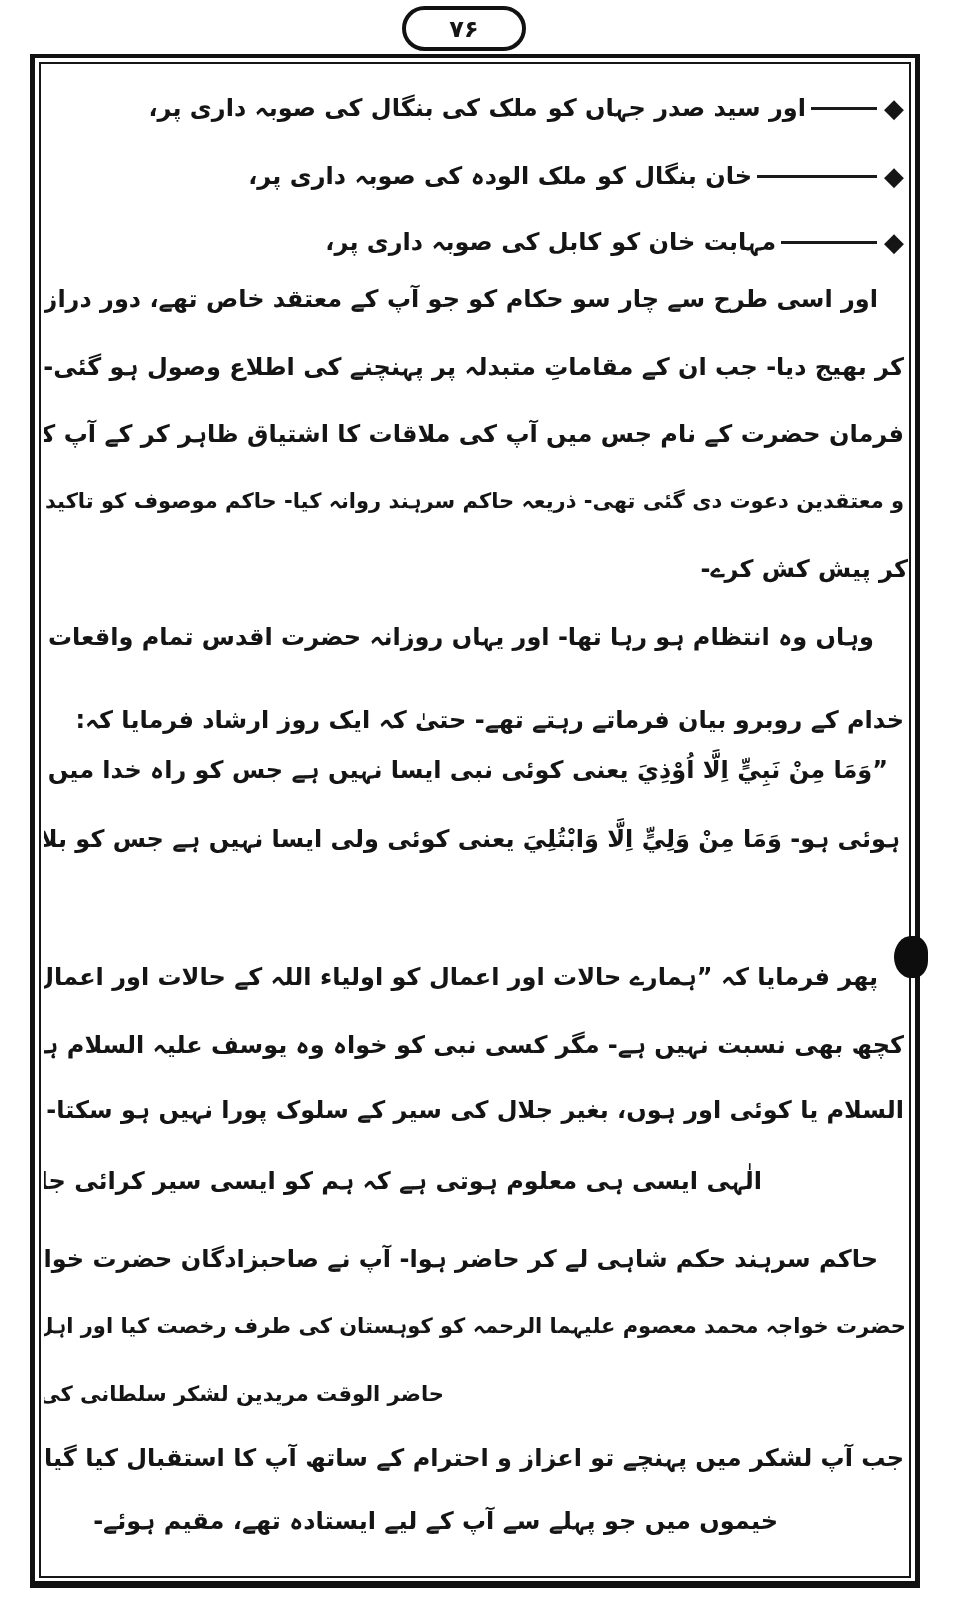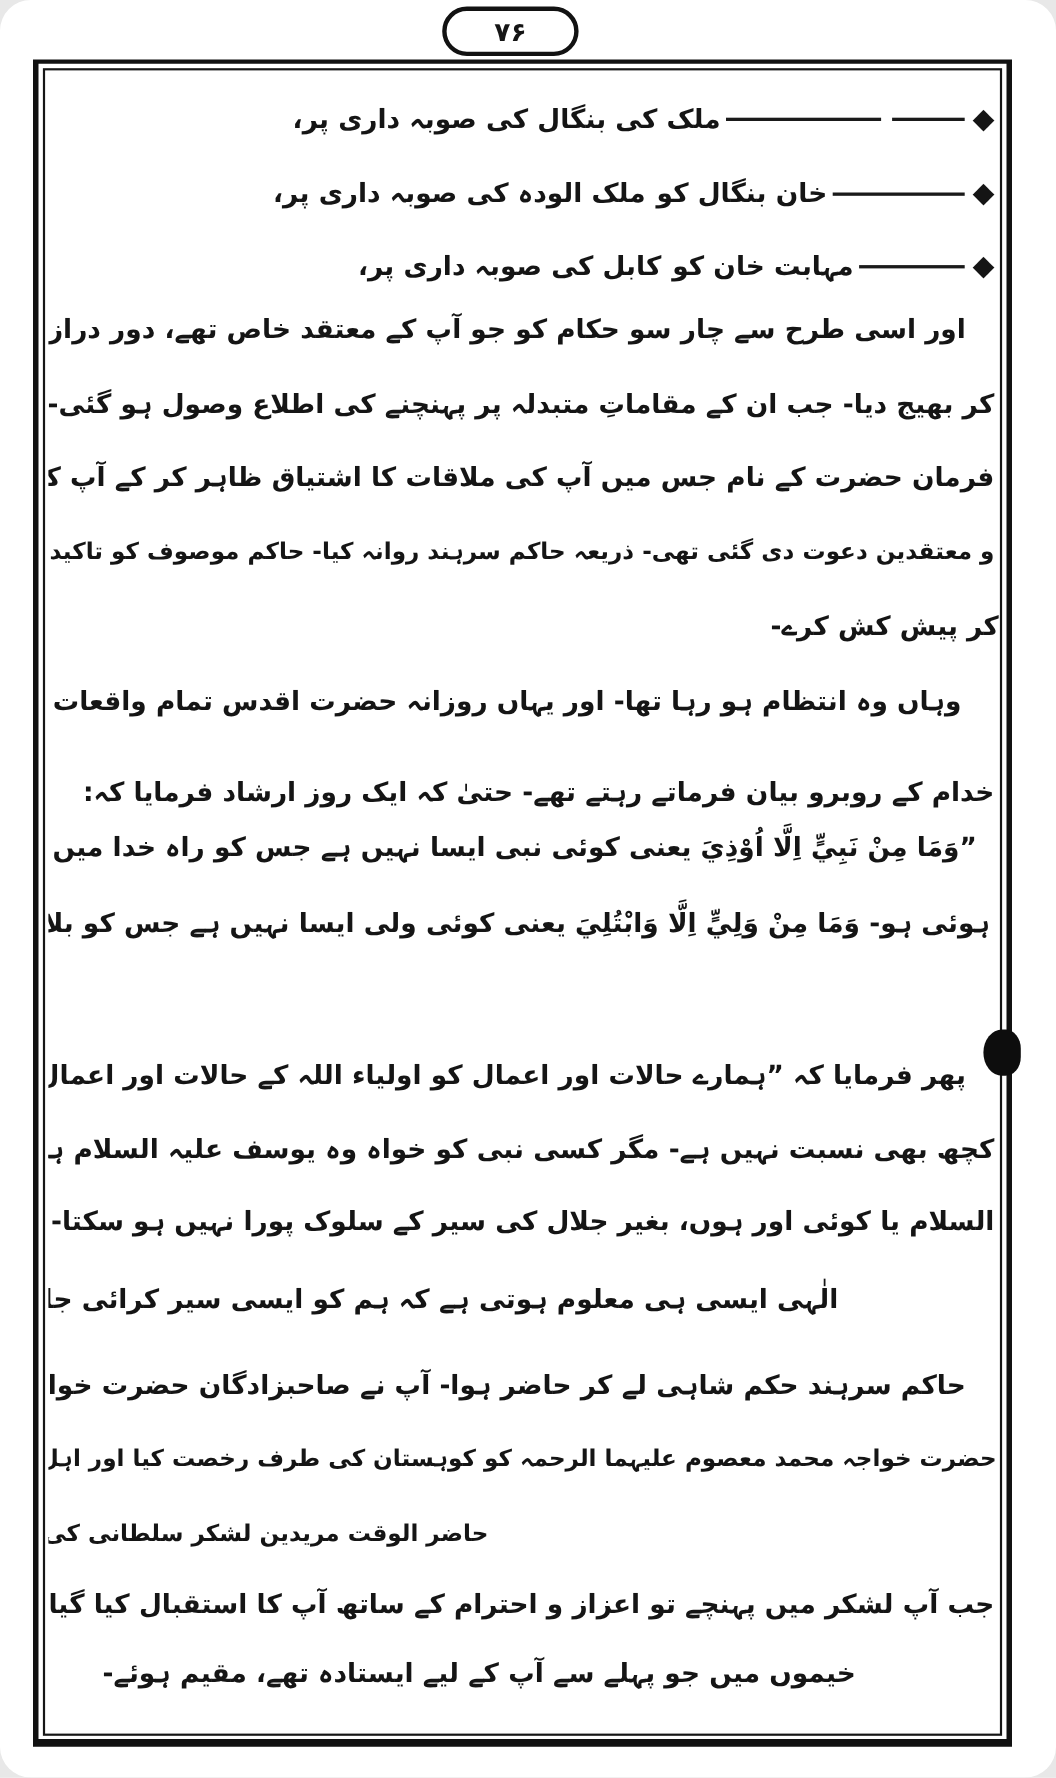--- a/index.html
+++ b/index.html
@@ -3,21 +3,20 @@
 <meta charset="utf-8">
 <style>
   html,body{margin:0;padding:0;background:#e8e8e8;}
   .page{
     position:relative;
     width:960px;height:1616px;
     background:#ffffff;
     overflow:hidden;
     font-family:"DejaVu Sans", sans-serif;
     color:#151515;
-    border-radius:28px;
   }
   
   .cartouche{
     position:absolute;left:402px;top:6px;width:124px;height:45px;
     border:4px solid #121212;border-radius:24px;
     display:flex;align-items:center;justify-content:center;
     box-sizing:border-box;background:#ffffff;
   }
   .cartouche span{font-size:24px;font-weight:bold;line-height:1;}
   
@@ -75,20 +74,21 @@
   </div>
 
   <div class="frame-outer"></div>
   <div class="frame-inner"></div>
 
   <div class="content">
 
     <div class="brow" style="top:22px;right:4px;left:222px;">
       <span class="diamond">◆</span>
       <span class="rule" style="width:66px;"></span>
+      <span class="btext">اور سید صدر جہاں کو</span>
       <span class="rule grow"></span>
       <span class="btext">ملک کی بنگال کی صوبہ داری پر،</span>
     </div>
 
     <div class="brow" style="top:90px;right:4px;left:306px;">
       <span class="diamond">◆</span>
       <span class="rule" style="width:120px;"></span>
       <span class="btext">خان بنگال کو</span>
       <span class="rule grow"></span>
       <span class="btext">ملک الودہ کی صوبہ داری پر،</span>

